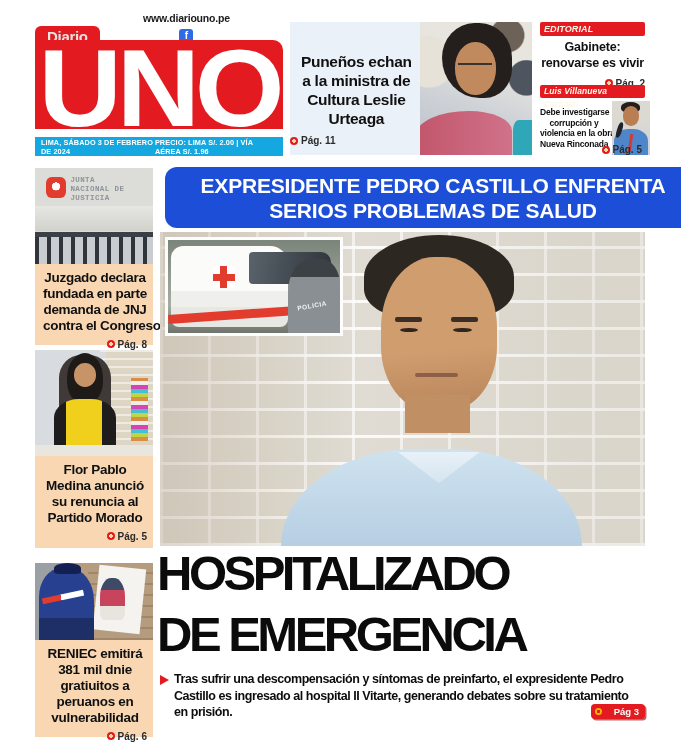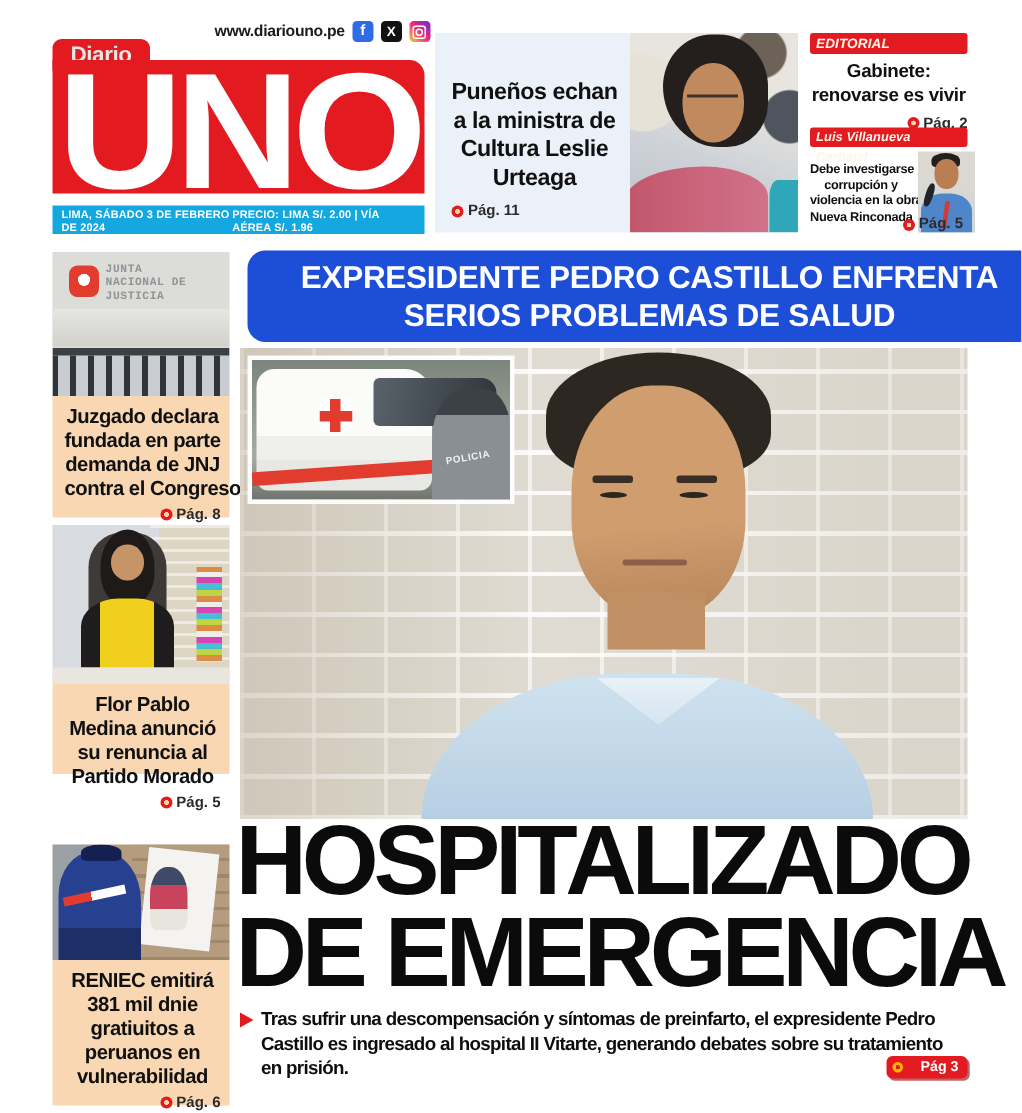--- a/index.html
+++ b/index.html
@@ -1,21 +1,21 @@
 <!DOCTYPE html>
 <html><head>
 <meta charset="utf-8">
 <style>
   html,body{margin:0;padding:0;background:#fff;}
   .page{position:relative;width:681px;height:742px;background:#ffffff;
         font-family:"Liberation Sans",sans-serif;overflow:hidden;}
   .pre{white-space:pre;text-align:center;}
 
   
-  .url-bar{position:absolute;left:143px;top:12px;height:18px;display:flex;align-items:center;gap:5px;}
+  .url-bar{position:absolute;left:143px;top:12px;height:18px;display:flex;align-items:center;gap:5px;flex-direction:column;}
   .url{font-size:10.5px;font-weight:bold;color:#1a1a1a;letter-spacing:-0.2px;}
   .soc{width:14px;height:14px;border-radius:3px;display:flex;align-items:center;justify-content:center;
        color:#fff;font-size:10px;font-weight:bold;line-height:14px;}
   .soc-fb{background:#2f6be4;}
   .soc-x{background:#121212;font-size:9px;}
   .soc-ig{background:linear-gradient(45deg,#f9ce34,#ee2a7b,#6228d7);}
   .ig-cam{width:7px;height:7px;border:1.4px solid #fff;border-radius:2px;position:relative;}
   .ig-cam::after{content:"";position:absolute;inset:1px;border:1px solid #fff;border-radius:50%;}
 
   .logo{position:absolute;left:35px;top:26px;width:248px;height:130px;}
@@ -25,21 +25,21 @@
   .logo-uno{position:absolute;width:100%;top:0;line-height:95px;text-align:center;color:#fff;
             font-size:110px;font-weight:bold;letter-spacing:-5px;transform:scaleX(1.05);}
   .logo-date{position:absolute;left:0;top:111px;width:248px;height:19px;background:#14a7e0;color:#fff;
              display:flex;justify-content:space-between;align-items:center;padding:0 6px;box-sizing:border-box;
              font-size:7.3px;font-weight:bold;letter-spacing:0.1px;}
 
   
   .topstory{position:absolute;left:290px;top:22px;width:242px;height:133px;background:#eaf1f8;overflow:hidden;}
   .ts-headline{position:absolute;left:11px;top:30px;font-size:15.5px;line-height:19px;font-weight:800;
                color:#101010;letter-spacing:-0.3px;}
-  .ts-pag{position:absolute;left:11px;bottom:9px;}
+  .ts-pag{position:absolute;left:0;bottom:9px;}
   .ph-minister{position:absolute;right:0;top:0;width:112px;height:133px;overflow:hidden;
       background:linear-gradient(200deg,#e8e4de 0 30%,#cfd3d8 60%,#b9c0c8);}
   .ph-minister::before{content:"";position:absolute;inset:0;
       background:radial-gradient(circle at 78% 10%,#6d6257 0 11%,transparent 12%),
                  radial-gradient(circle at 95% 42%,#4e555e 0 13%,transparent 14%),
                  radial-gradient(circle at 8% 30%,#e7e2d8 0 18%,transparent 19%);}
   .m-hair{position:absolute;left:20%;top:1%;width:62%;height:56%;background:#241f1d;border-radius:50% 50% 42% 58%;}
   .m-face{position:absolute;left:31%;top:15%;width:37%;height:40%;background:#c08a5e;border-radius:48%;}
   .m-glasses{position:absolute;left:34%;top:31%;width:30%;height:6%;border-top:2.5px solid #3a3430;}
   .m-top{position:absolute;left:-4%;bottom:0;width:86%;height:33%;background:linear-gradient(90deg,#c2566b,#d0728a);
@@ -152,21 +152,21 @@
   .amb-cross{position:absolute;left:26%;top:28%;width:13%;height:24%;border-radius:2px;
        background:linear-gradient(#e23c2e,#e23c2e) center/100% 32% no-repeat,
                   linear-gradient(#e23c2e,#e23c2e) center/32% 100% no-repeat,#fff;}
   .amb-cop{position:absolute;right:0;bottom:0;width:30%;height:80%;border-radius:45% 35% 0 0;
        background:linear-gradient(180deg,#3c4146 0 24%,#8a8f94 24%);}
   .amb-cop-text{position:absolute;right:2%;bottom:26%;width:28%;text-align:center;color:#f2f2f2;font-size:6.5px;
        font-weight:bold;letter-spacing:0.5px;transform:rotate(-10deg);}
 
   
   .main-headline{position:absolute;left:157px;top:543px;width:492px;color:#0b0b0b;font-weight:bold;
-      font-size:66px;line-height:61px;letter-spacing:-3.5px;white-space:pre;}
+      font-size:49px;line-height:61px;letter-spacing:-3.5px;white-space:pre;}
   .summary{position:absolute;left:160px;top:671px;width:487px;padding-left:14px;box-sizing:border-box;}
   .summary-text{font-size:12.5px;line-height:16.5px;font-weight:bold;color:#0d0d0d;letter-spacing:-0.45px;white-space:pre;}
   .bullet{position:absolute;left:0;top:4px;width:0;height:0;border-left:9px solid #e31b20;
       border-top:5px solid transparent;border-bottom:5px solid transparent;}
   .badge{position:absolute;right:2px;top:33px;background:#e31b20;border-radius:4px;color:#fff;
       font-size:9.5px;font-weight:bold;padding:2px 6px 2px 4px;display:flex;align-items:center;gap:12px;
       box-shadow:1.5px 1.5px 0 rgba(140,0,0,.6);}
   .bdot{width:7px;height:7px;border-radius:50%;background:radial-gradient(circle,#e31b20 0 1.4px,#f7b500 1.5px);}
 </style>
 </head>
@@ -272,21 +272,21 @@
 
   <div class="sb-item" style="top:350px;">
     <div class="sb-photo ph-flor">
       <div class="f-banner"></div>
       <div class="f-chair"></div>
       <div class="f-hair"></div>
       <div class="f-face"></div>
       <div class="f-torso"></div>
       <div class="f-desk"></div>
     </div>
-    <div class="sb-box" style="height:60px;">
+    <div class="sb-box" style="height:92px;">
       <div class="sb-headline pre">Flor Pablo
 Medina anunció
 su renuncia al
 Partido Morado</div>
       <div class="sb-pag">
         <span class="pag">
           <span class="dot"></span>
           <span>Pág. 5</span>
         </span>
       </div>

